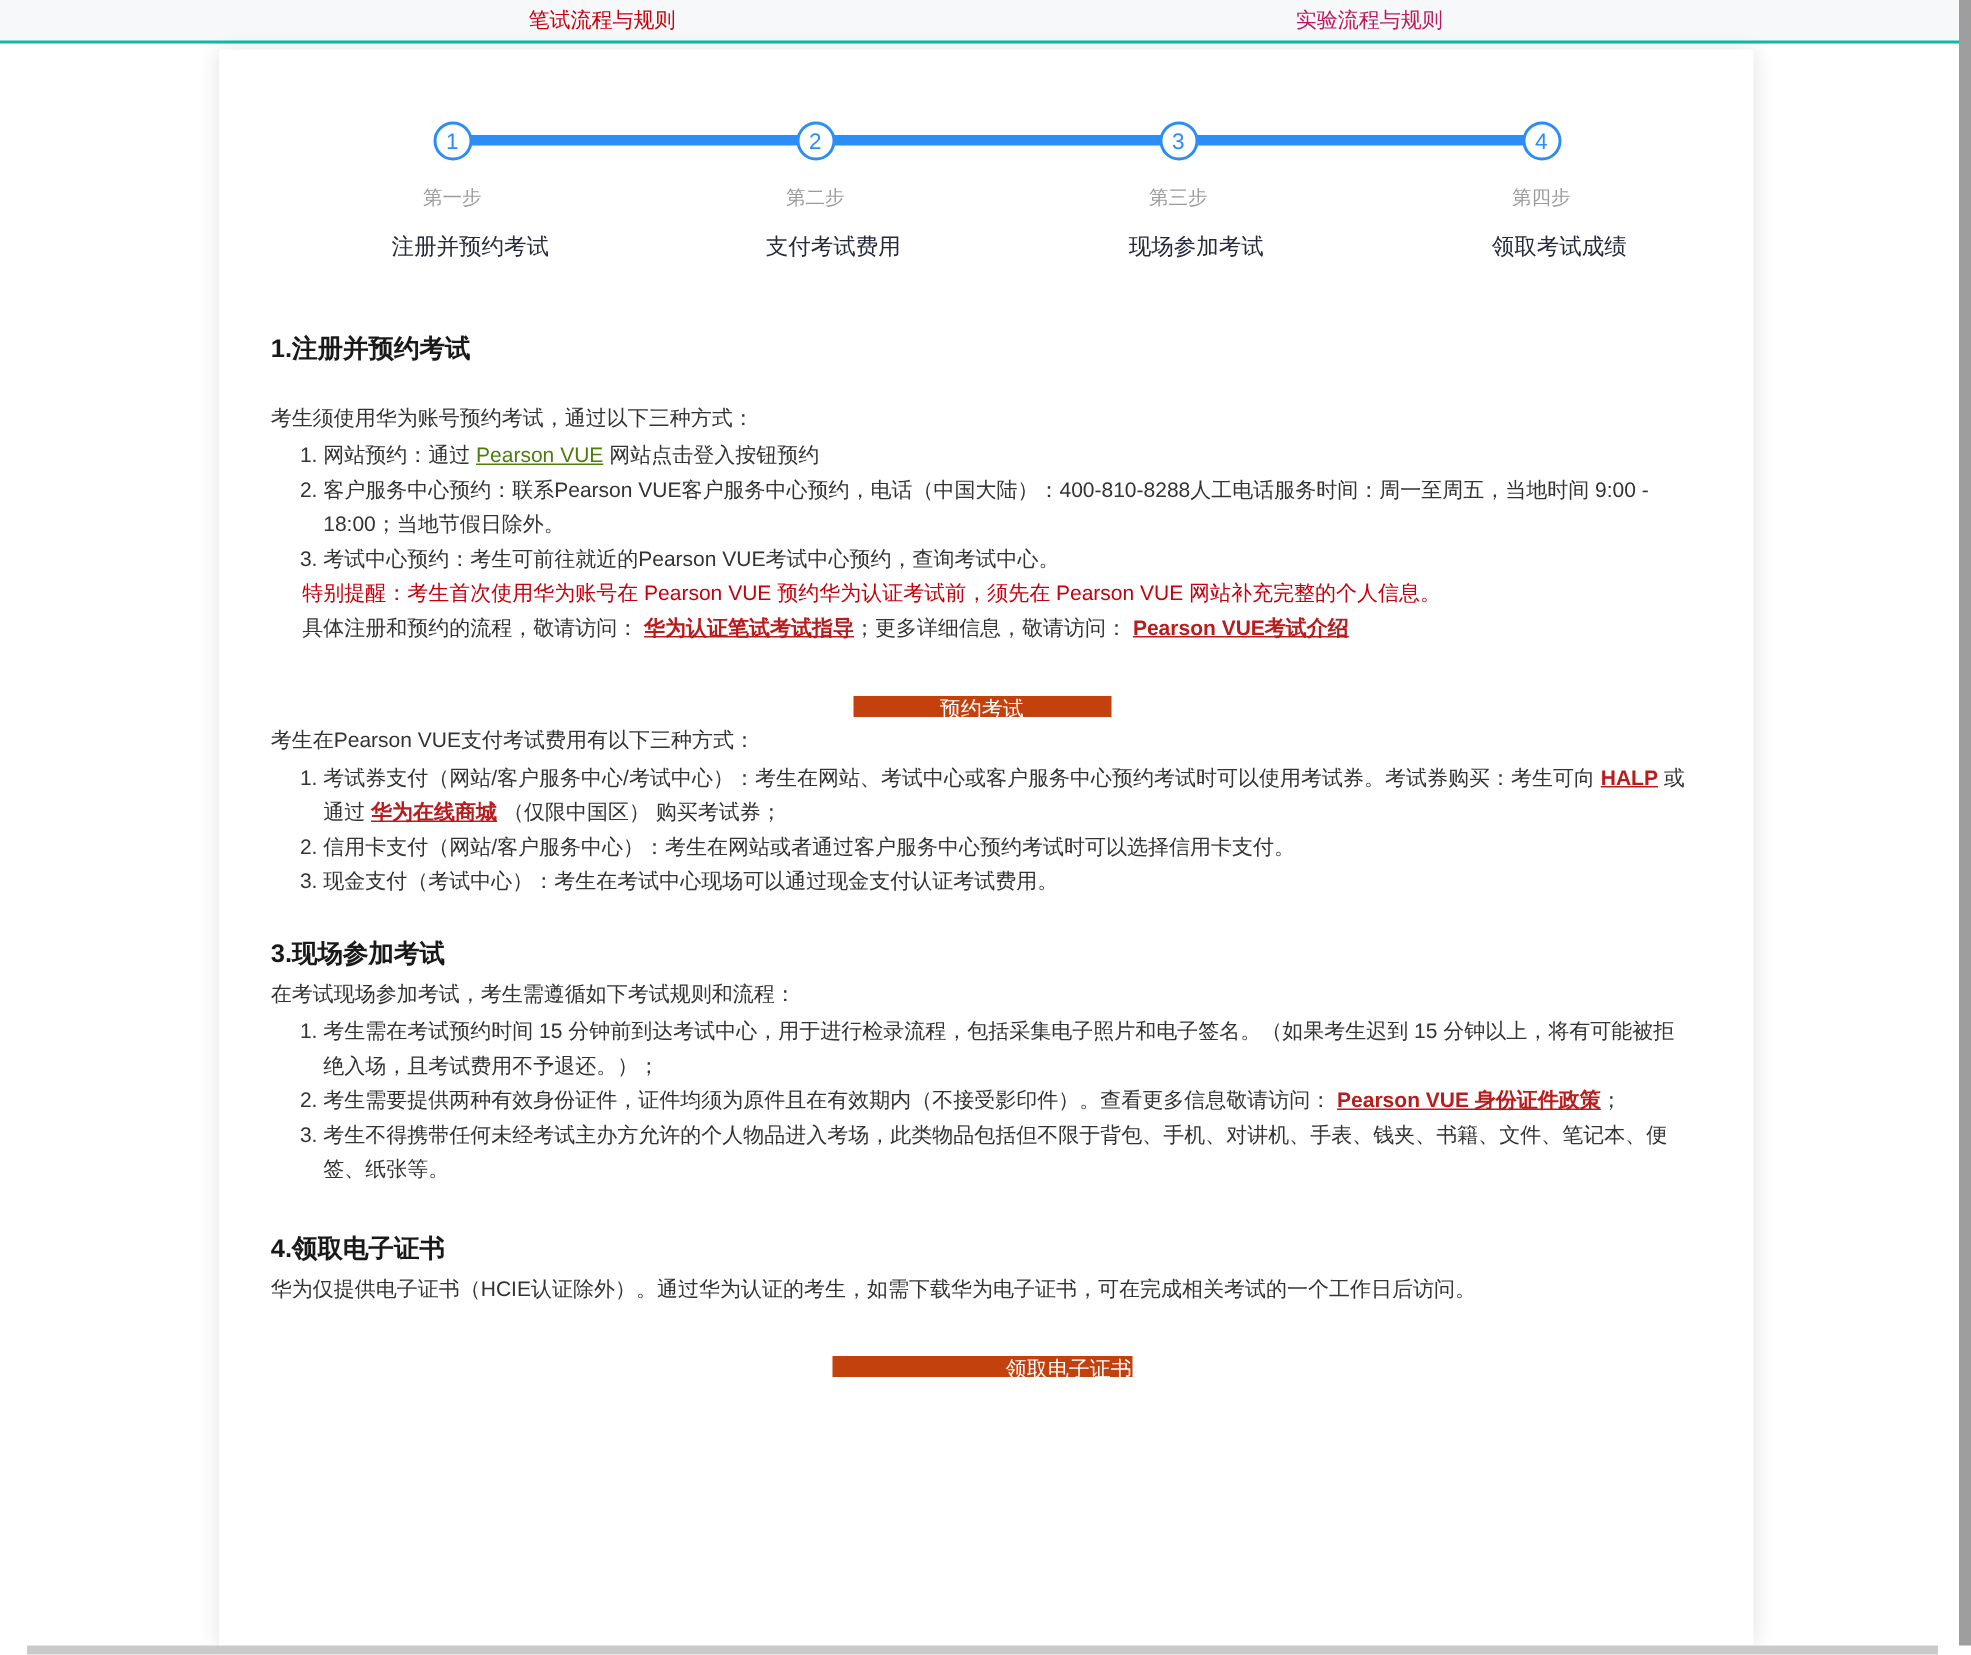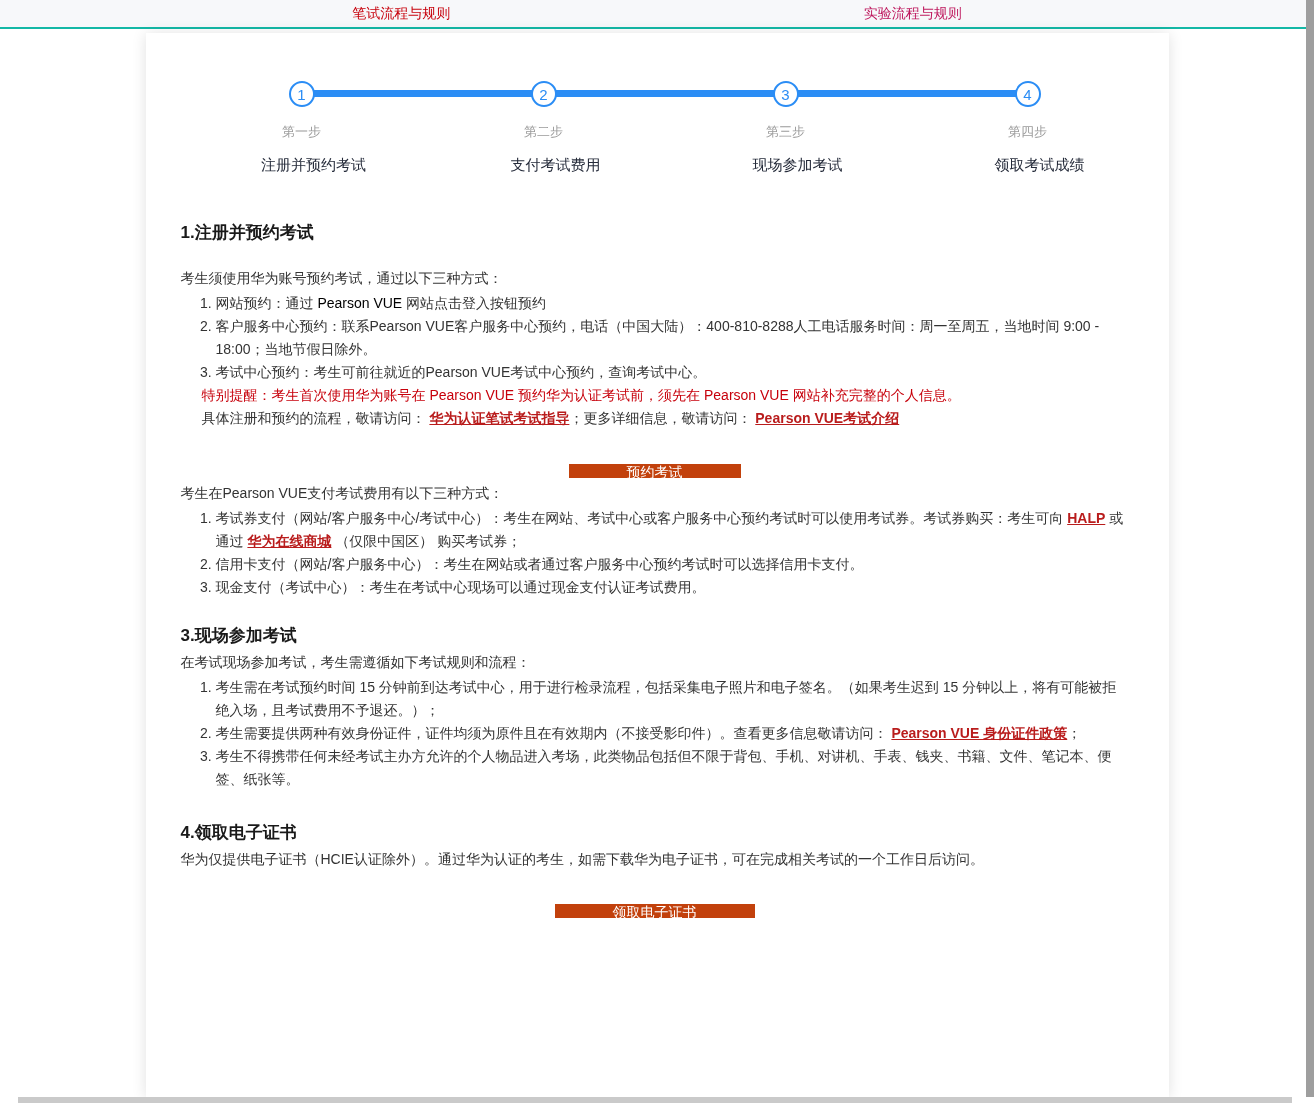--- a/index.html
+++ b/index.html
@@ -33,27 +33,27 @@
   .content { padding:0 40px 0 35px; }
   .sec-h { font-size:17px; font-weight:bold; color:#191919; line-height:23px; }
   .mt46 { margin-top:46px; } .mt40 { margin-top:40px; } .mt25 { margin-top:25px; }
   .mt30 { margin-top:30px; }
   .intro { font-size:14px; line-height:21px; color:#333; }
   .gap24 { margin-top:24px; } .gap15 { margin-top:5px; }
   ol.rules { margin:3px 0 0 0; padding-left:35px; font-size:14px; line-height:23px; color:#333; }
   ol.rules li { padding-left:0; }
   .reminder { font-size:14px; line-height:23px; color:#c7000b; margin-left:21px; }
   .guide { font-size:14px; line-height:23px; color:#333; margin-left:21px; }
-  a.blue-link { color:#000000; cursor:pointer; }
+  a.blue-link { color:#4d7c0f; text-decoration:underline; cursor:pointer; }
   a.red-link { color:#b91c1c; text-decoration:underline; cursor:pointer;font-weight:bold; }
   .btn { display:block; margin:0 auto; border:none; background:#c2410c; color:#fff;
          font-size:14px; height:14px; cursor:pointer;
          font-family:Liberation Mono, monospace; }
   .btn-book { width:172px; margin-top:34px; }
-  .btn-cert { width:200px; margin-top:34px; }
+  .btn-cert { width:200px; margin-top:34px;text-align:right; }
 
   
   .v-scrollbar { position:absolute; right:0; top:0; width:8px; height:1097px; background:#9e9e9e; }
   .h-scrollbar { position:absolute; left:18px; right:22px; bottom:0; height:6px; background:#cacaca; }
 </style>
 </head>
 <body>
 
 <div class="tabbar">
   <div class="tabbar-inner">

